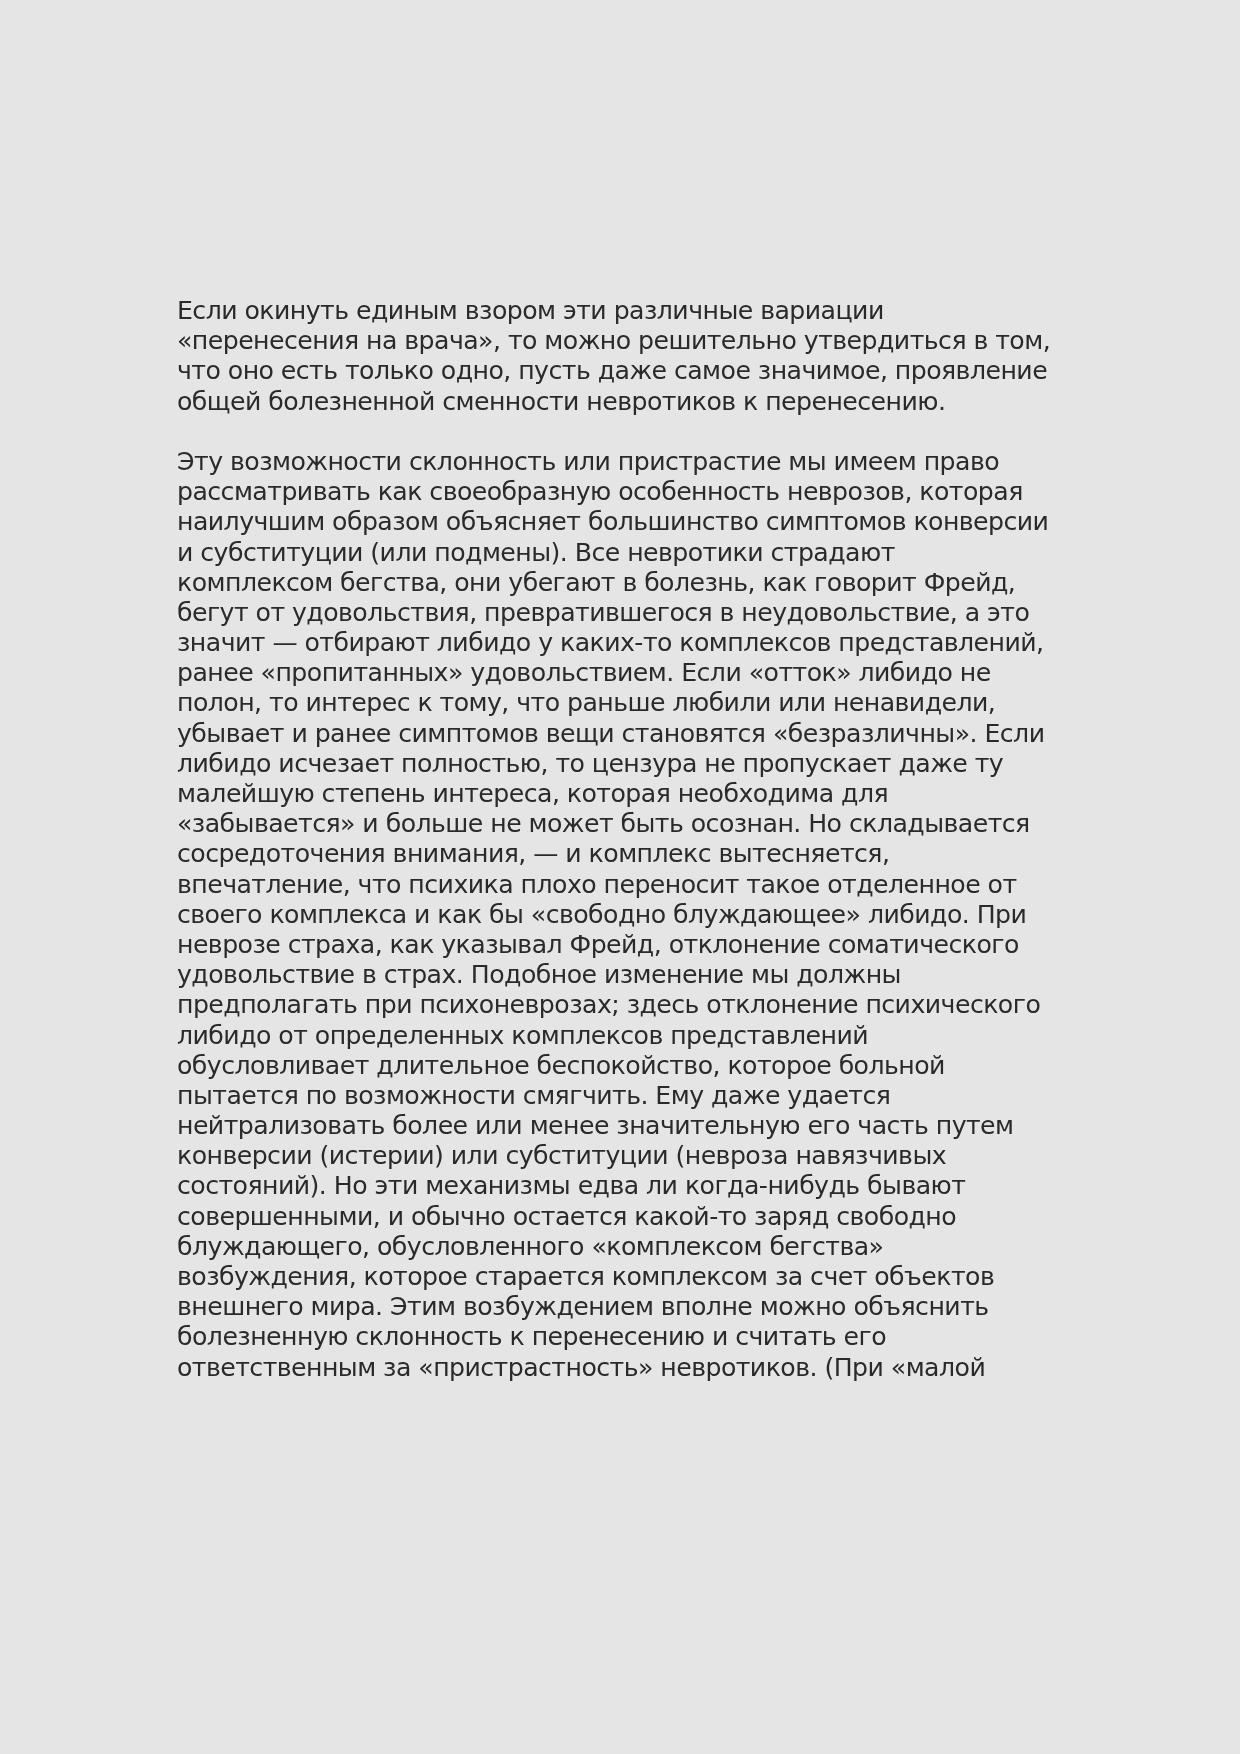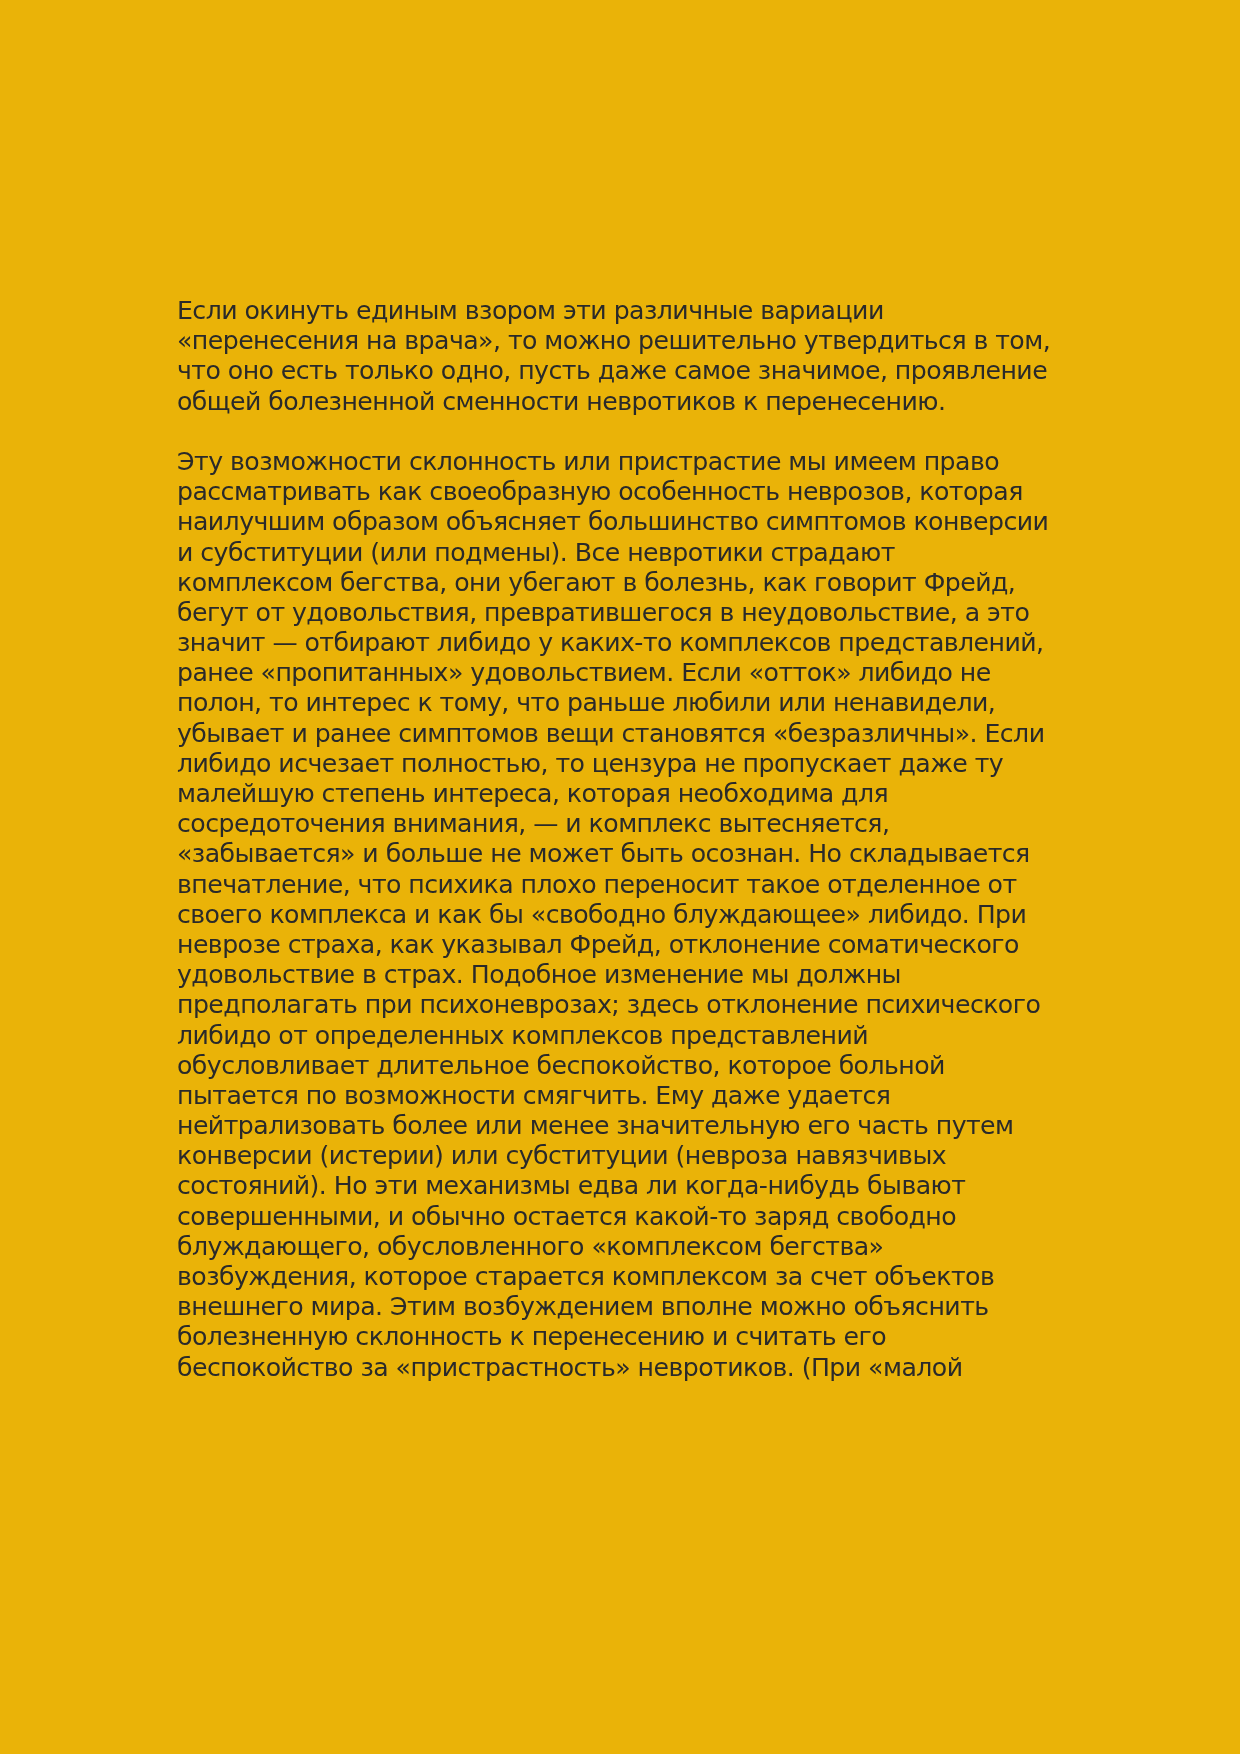--- a/index.html
+++ b/index.html
@@ -12,21 +12,21 @@
       height: 1754px;
       position: relative;
       overflow: hidden;
     }
     .page {
       position: absolute;
       left: 0;
       top: 0;
       width: 1240px;
       height: 1754px;
-      background: #eab308;
+      background: #e5e5e5;
     }
     .text-block {
       position: absolute;
       left: 177px;
       top: 296px;
       width: 900px;
       font-family: "DejaVu Sans", sans-serif;
       font-size: 25.2px;
       line-height: 30.2px;
       color: #2a2a2a;
@@ -64,35 +64,35 @@
       <span class="line">наилучшим образом объясняет большинство симптомов конверсии</span>
       <span class="line">и субституции (или подмены). Все невротики страдают</span>
       <span class="line">комплексом бегства, они убегают в болезнь, как говорит Фрейд,</span>
       <span class="line">бегут от удовольствия, превратившегося в неудовольствие, а это</span>
       <span class="line">значит — отбирают либидо у каких-то комплексов представлений,</span>
       <span class="line">ранее «пропитанных» удовольствием. Если «отток» либидо не</span>
       <span class="line">полон, то интерес к тому, что раньше любили или ненавидели,</span>
       <span class="line">убывает и ранее симптомов вещи становятся «безразличны». Если</span>
       <span class="line">либидо исчезает полностью, то цензура не пропускает даже ту</span>
       <span class="line">малейшую степень интереса, которая необходима для</span>
+      <span class="line">«забывается» и больше не может быть осознан. Но складывается</span>
       <span class="line">сосредоточения внимания, — и комплекс вытесняется,</span>
-      <span class="line">«забывается» и больше не может быть осознан. Но складывается</span>
       <span class="line">впечатление, что психика плохо переносит такое отделенное от</span>
       <span class="line">своего комплекса и как бы «свободно блуждающее» либидо. При</span>
       <span class="line">неврозе страха, как указывал Фрейд, отклонение соматического</span>
       <span class="line">удовольствие в страх. Подобное изменение мы должны</span>
       <span class="line">предполагать при психоневрозах; здесь отклонение психического</span>
       <span class="line">либидо от определенных комплексов представлений</span>
       <span class="line">обусловливает длительное беспокойство, которое больной</span>
       <span class="line">пытается по возможности смягчить. Ему даже удается</span>
       <span class="line">нейтрализовать более или менее значительную его часть путем</span>
       <span class="line">конверсии (истерии) или субституции (невроза навязчивых</span>
       <span class="line">состояний). Но эти механизмы едва ли когда-нибудь бывают</span>
       <span class="line">совершенными, и обычно остается какой-то заряд свободно</span>
       <span class="line">блуждающего, обусловленного «комплексом бегства»</span>
       <span class="line">возбуждения, которое старается комплексом за счет объектов</span>
       <span class="line">внешнего мира. Этим возбуждением вполне можно объяснить</span>
       <span class="line">болезненную склонность к перенесению и считать его</span>
-      <span class="line">беспокойство за «пристрастность» невротиков. (При «малой</span>
+      <span class="line">ответственным за «пристрастность» невротиков. (При «малой</span>
     </div>
 
   </div>
 </div>
 
 </body></html>

